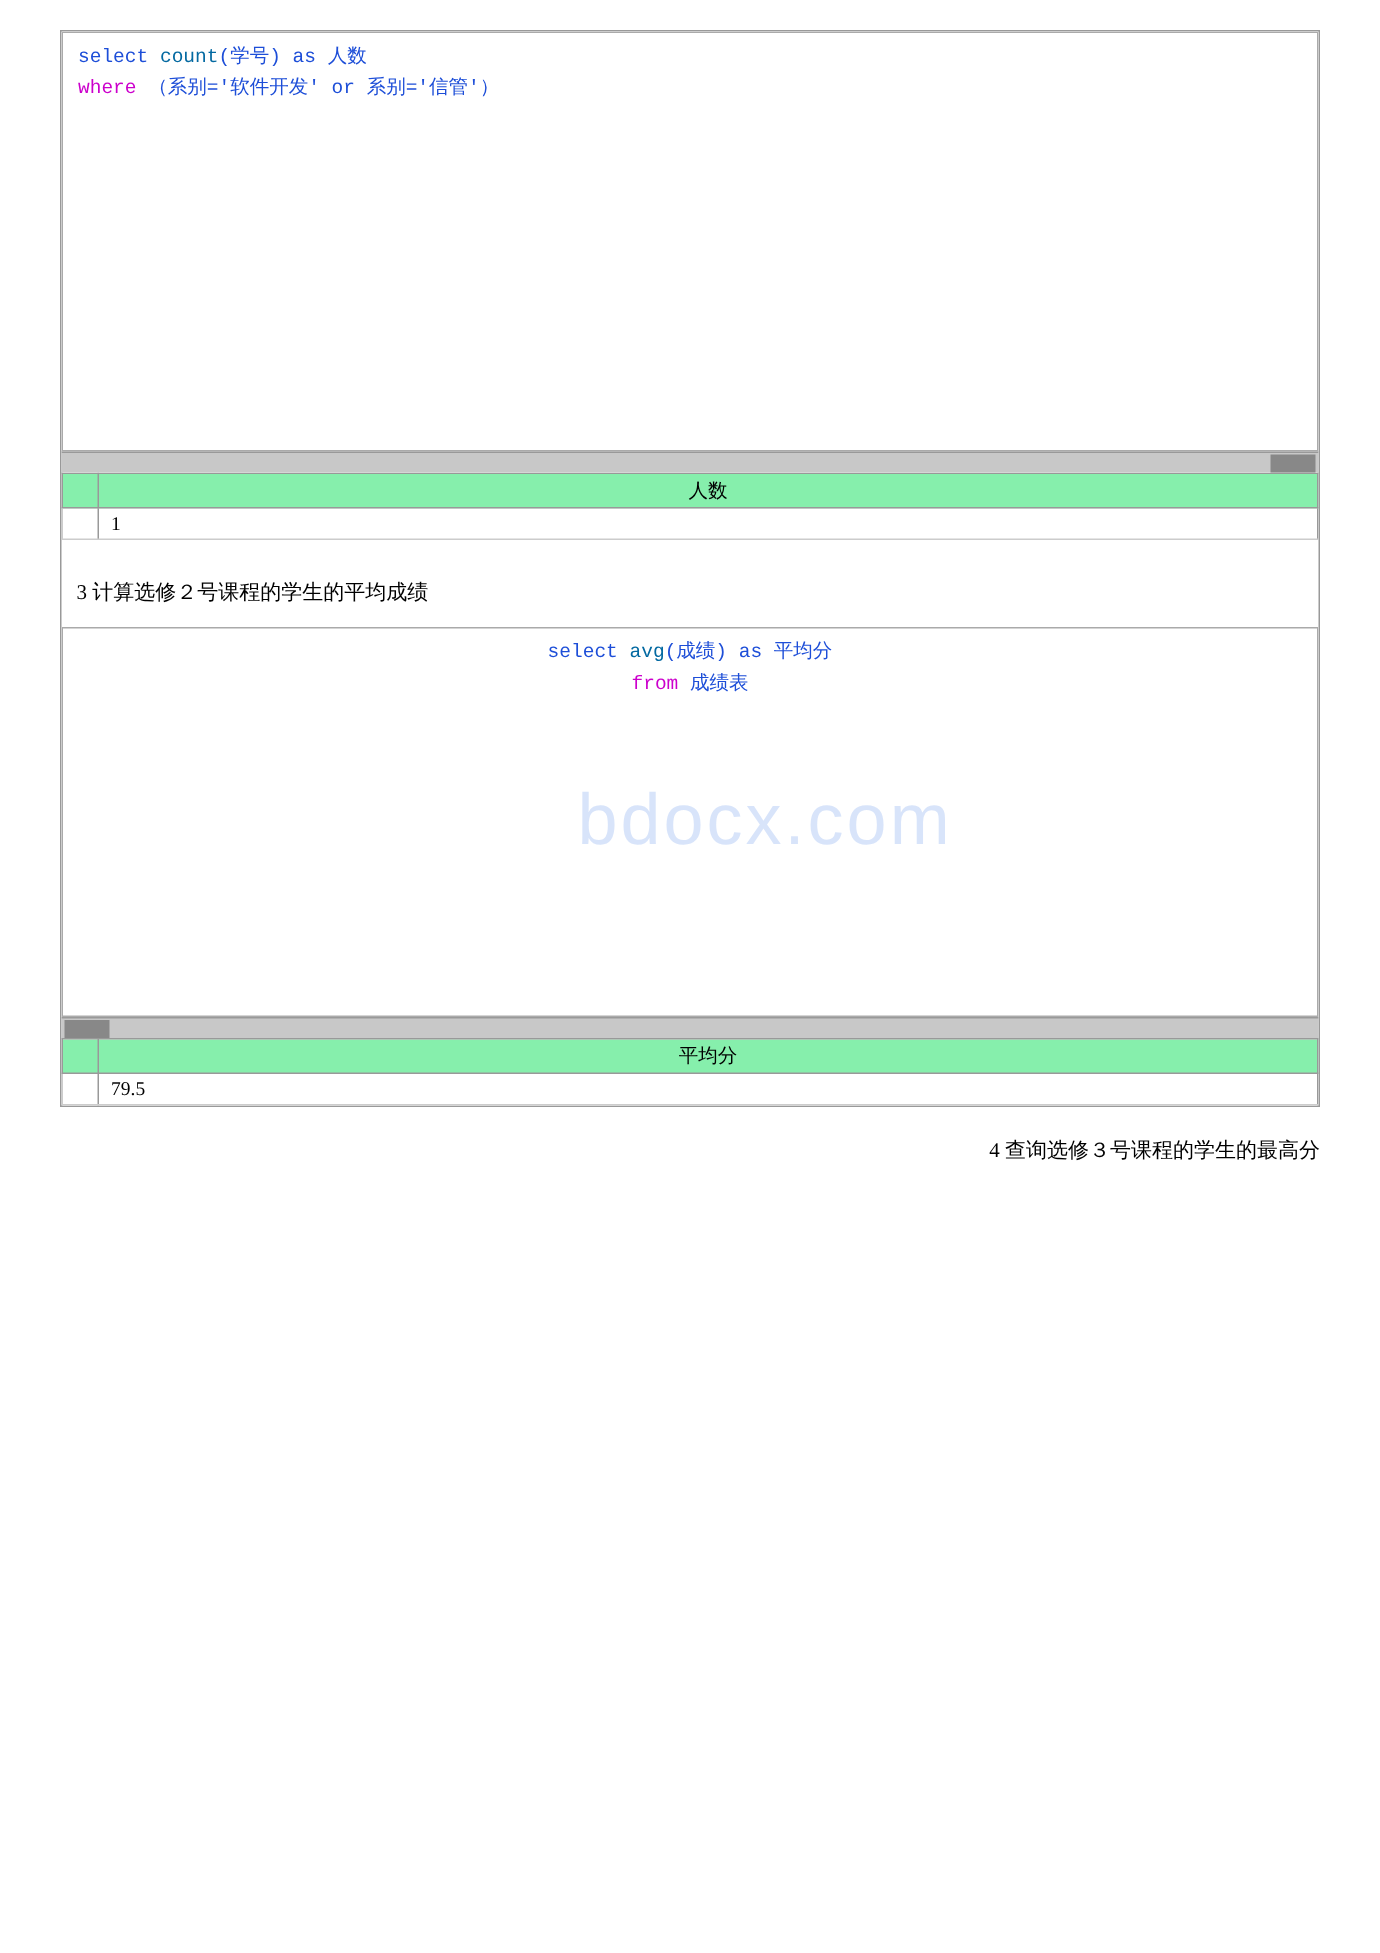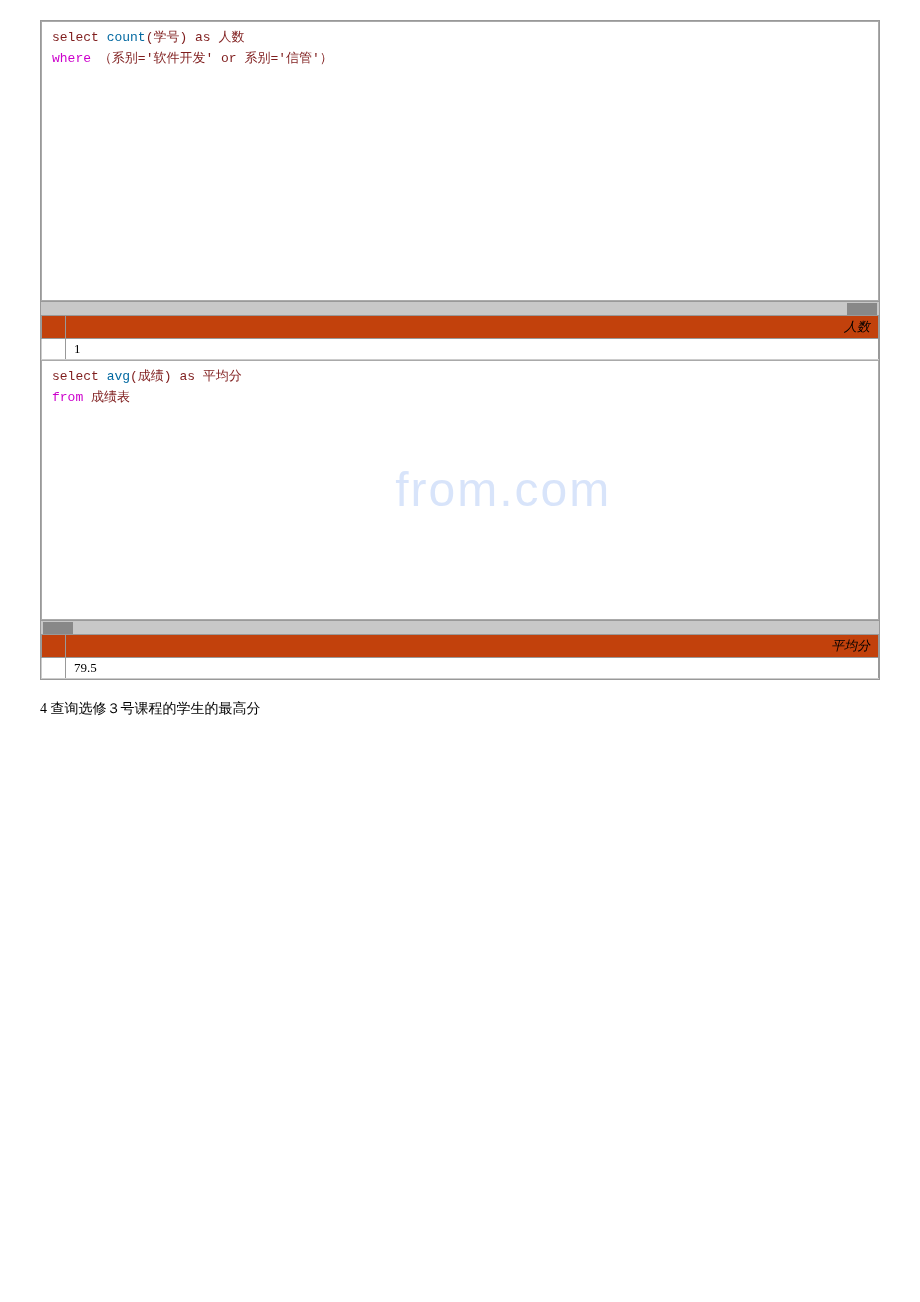--- a/index.html
+++ b/index.html
@@ -45,21 +45,21 @@
     .sql-keyword {
       color: #cc00cc;
       font-weight: normal;
     }
 
     .sql-function {
       color: #0369a1;
     }
 
     .sql-text {
-      color: #7f1d1d;
+      color: #1d4ed8;
     }
 
     .sql-line {
       display: block;
     }
 
     .scrollbar-area {
       height: 14px;
       background: #c8c8c8;
       border-top: 1px solid #999;
@@ -78,26 +78,25 @@
     }
 
     .result-table {
       width: 100%;
       border-collapse: collapse;
       font-family: "SimSun", "宋体", serif;
       font-size: 13px;
     }
 
     .result-table th {
-      background: #c2410c;
+      background: #86efac;
       border: 1px solid #999;
       padding: 2px 8px;
-      text-align: right;
+      text-align: center;
       font-weight: normal;
-      font-style: italic;
     }
 
     .result-table td {
       border: 1px solid #ccc;
       border-right: 1px solid #999;
       padding: 2px 8px;
       background: #fff;
     }
 
     .section-title {
@@ -173,34 +172,37 @@
           <tbody>
             <tr>
               <td class="result-row-num"></td>
               <td>1</td>
             </tr>
           </tbody>
         </table>
       </div>
     </div>
 
+    <div class="section-title" style="padding: 10px 10px 4px 10px;">
+      <span>3 计算选修２号课程的学生的平均成绩</span>
+    </div>
 
     <div class="query-wrapper">
-      <div class="query-box" style="min-height: 260px;">
+      <div class="query-box" style="min-height: 260px; text-align: center;">
 
         <span class="sql-line">
           <span class="sql-text">select</span><span class="sql-text"> </span><span class="sql-function">avg</span><span class="sql-text">(成绩)</span><span class="sql-text"> as 平均分</span>
         </span>
 
         <span class="sql-line">
           <span class="sql-keyword">from</span><span class="sql-text"> 成绩表</span>
         </span>
 
 
-        <div class="watermark">from.com</div>
+        <div class="watermark">bdocx.com</div>
       </div>
 
       <div class="scrollbar-area">
         <div class="scrollbar-thumb" style="right: auto; left: 2px;"></div>
       </div>
 
       <div class="table-scroll-area">
         <table class="result-table">
           <thead>
             <tr>
@@ -213,17 +215,17 @@
               <td class="result-row-num"></td>
               <td>79.5</td>
             </tr>
           </tbody>
         </table>
       </div>
     </div>
 
   </div>
 
-  <div class="section-title" style="text-align: left; margin-top: 10px;">
+  <div class="section-title" style="text-align: right; margin-top: 10px;">
     <span>4 查询选修３号课程的学生的最高分</span>
   </div>
 
 </div>
 
 </body></html>

